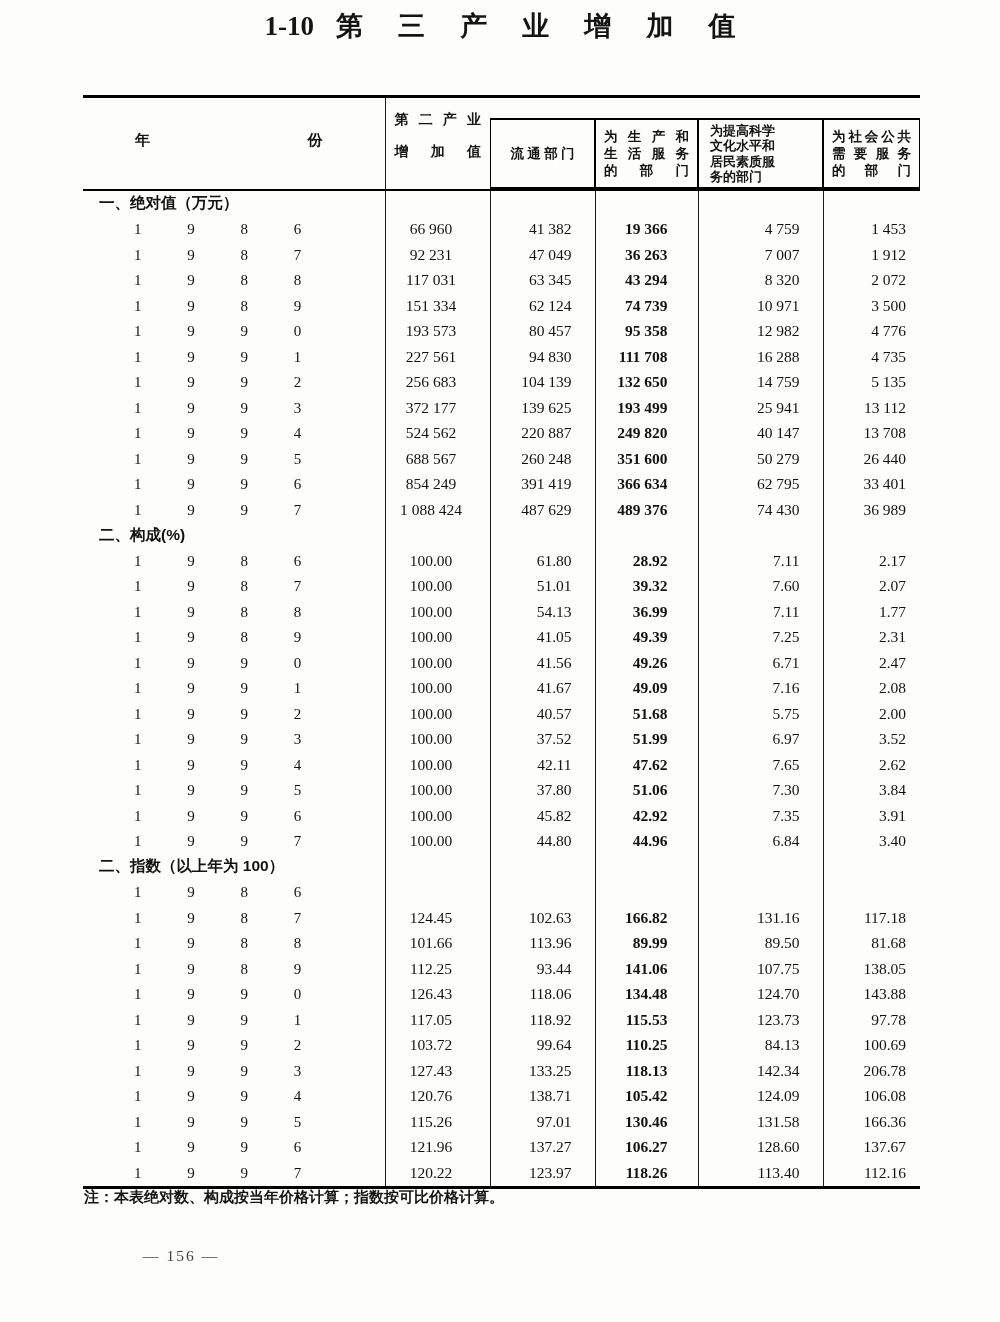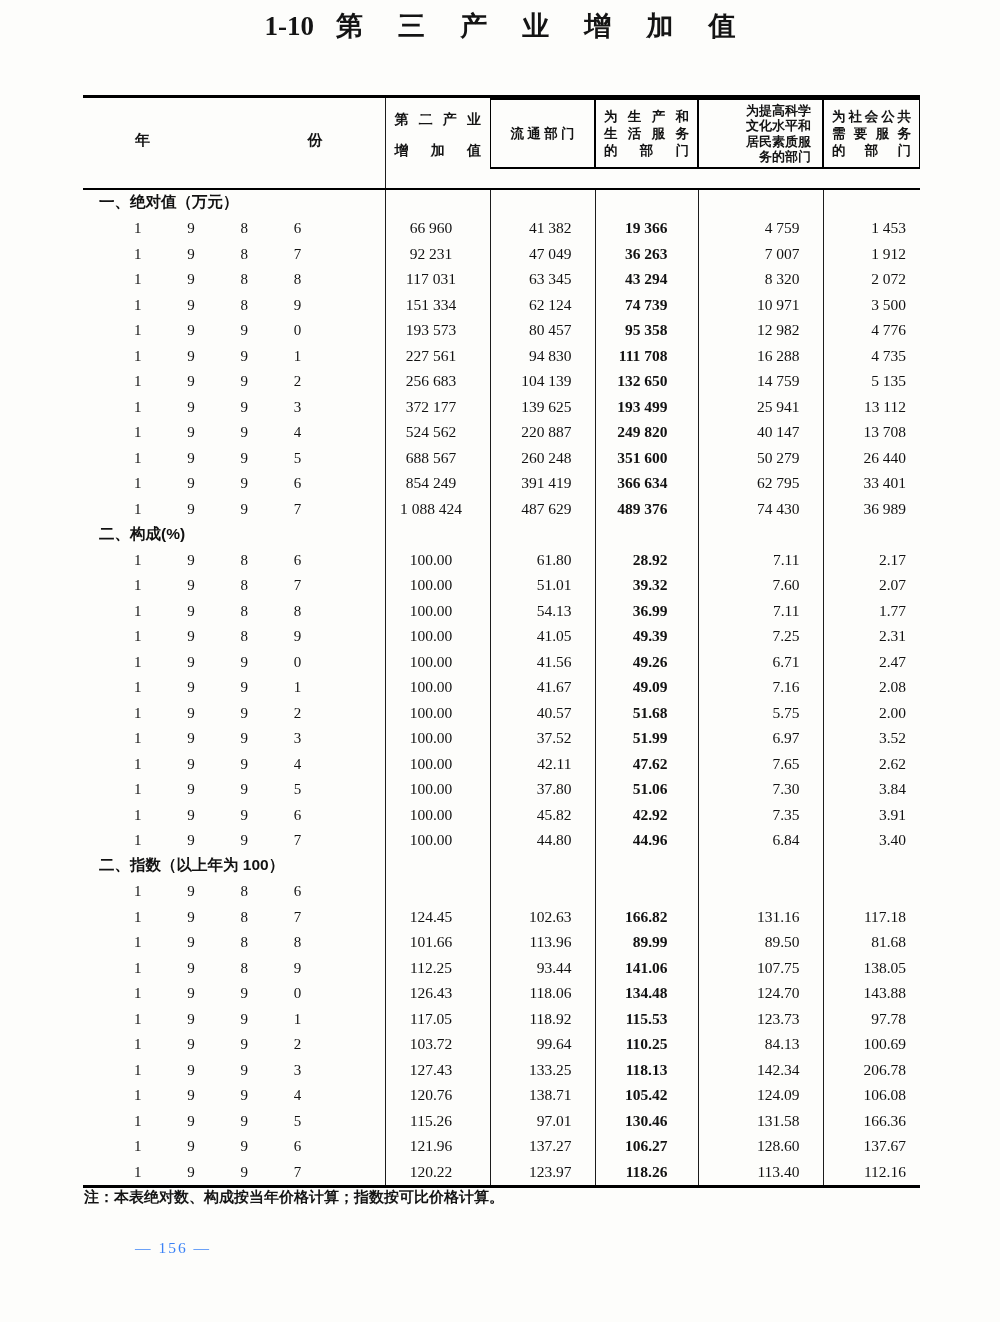--- a/index.html
+++ b/index.html
@@ -40,29 +40,29 @@
   .y2{position:absolute;right:62px;top:33px;font-size:15px;}
 
   .c2wrap{
     box-sizing:border-box;height:100%;
     display:flex;flex-direction:column;justify-content:space-between;
     padding:13px 9px 28px 9px;
   }
   .jline{text-align:justify;text-align-last:justify;}
 
   .hbox{
-    box-sizing:border-box;height:71px;margin-top:0;
+    box-sizing:border-box;height:71px;margin-top:20px;
     border:2px solid #000;border-left-width:1px;border-right-width:1px;
     display:flex;flex-direction:column;justify-content:center;
   }
   .hlines{white-space:pre-line;width:100%;box-sizing:border-box;
     line-height:17px;font-size:13.5px;padding:0 8px;}
   .hlines.center{text-align:center;}
   .hlines.just{text-align:justify;text-align-last:justify;}
-  .hb5 .hlines{line-height:15.5px;font-size:13px;padding:0 11px;text-align:right;}
+  .hb5 .hlines{line-height:15.5px;font-size:13px;padding:0 11px;text-align:left;}
 
   
   tbody td{
     height:25.5px;padding:0;font-size:15.5px;color:#121212;
     font-family:"Liberation Serif","DejaVu Serif",serif;
     overflow:hidden;white-space:nowrap;
   }
   tbody tr:last-child td{border-bottom:3px solid #000;}
   td.sec-label{
     font-family:"Liberation Sans","DejaVu Sans",sans-serif;
@@ -76,22 +76,22 @@
   td.c4{padding-right:30px;font-weight:bold;}
   td.c5{padding-right:23px;}
   td.c6{padding-right:14px;}
   
   .note{
     position:absolute;left:84px;top:1188px;margin:0;
     font-family:"Liberation Sans","DejaVu Sans",sans-serif;
     font-weight:bold;font-size:15px;color:#151515;
   }
   .pageno{
-    position:absolute;left:127px;top:1231px;margin:8px;
-    font-size:15.5px;letter-spacing:2px;color:#3b82f6;
+    position:absolute;left:127px;top:1231px;margin:16px;
+    font-size:15.5px;letter-spacing:2px;color:#404040;
   }
 </style>
 </head>
 <body>
 
 <div class="page">
 
   <h1 class="title"><span class="tnum">1-10</span><span class="ttext">第三产业增加值</span></h1>
 
   <table class="stat-table">

